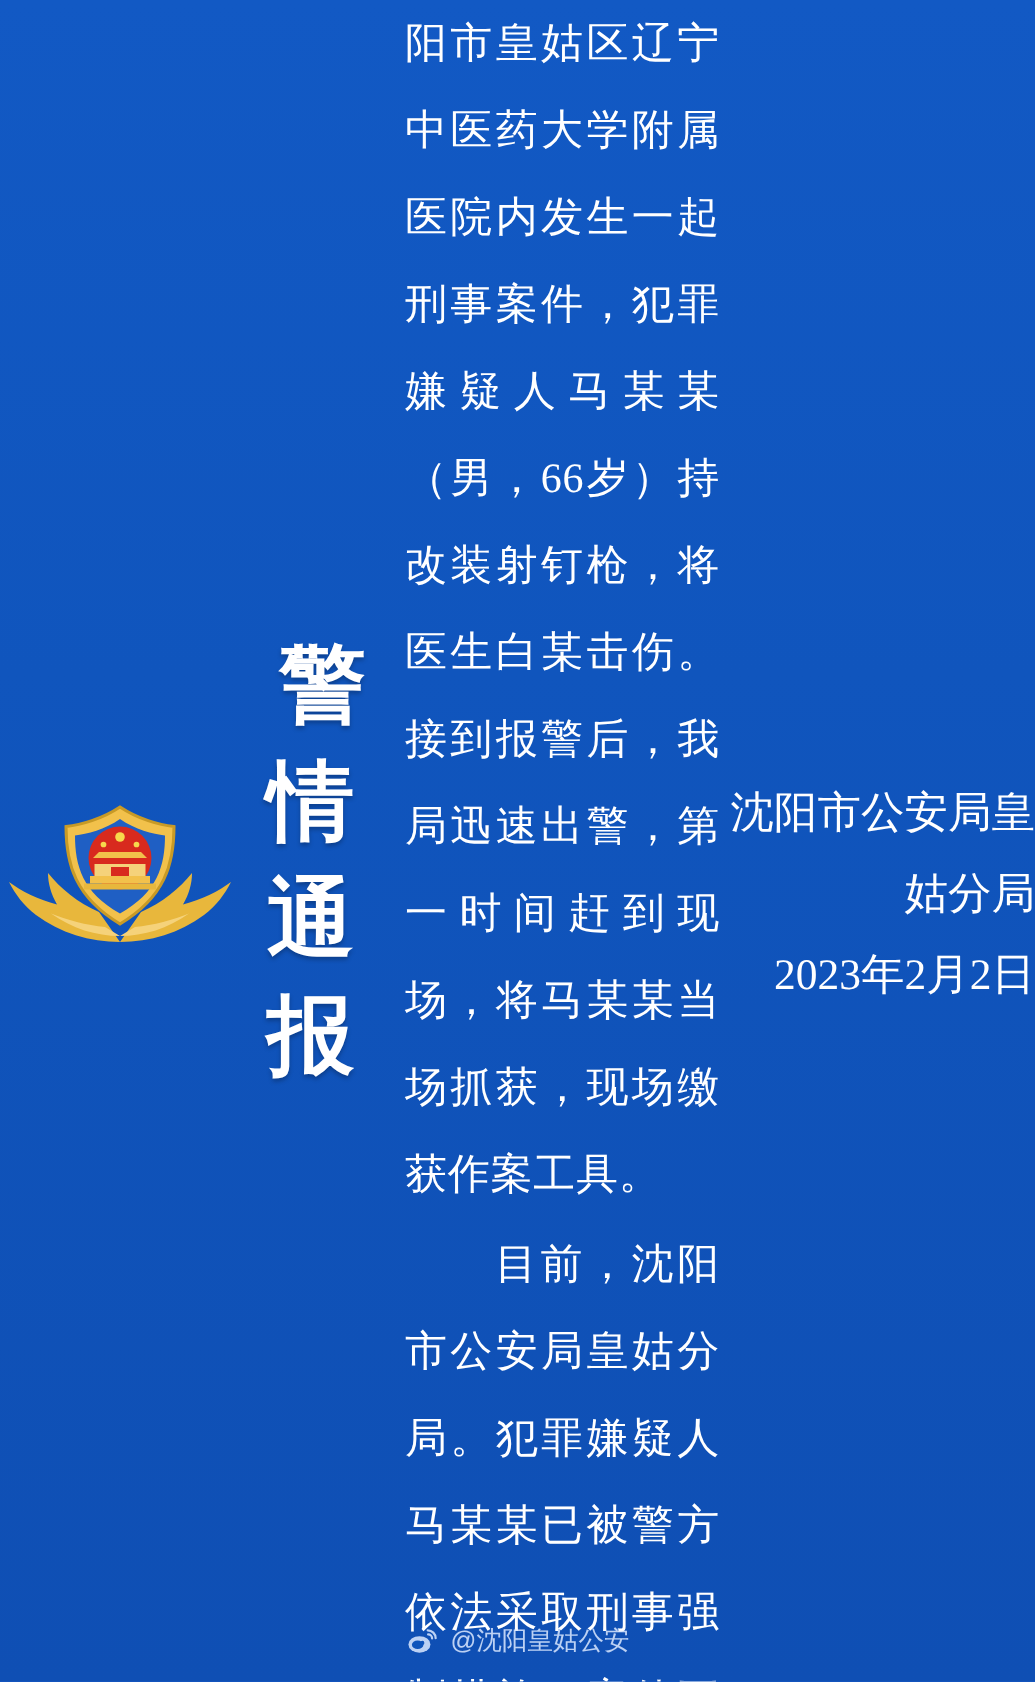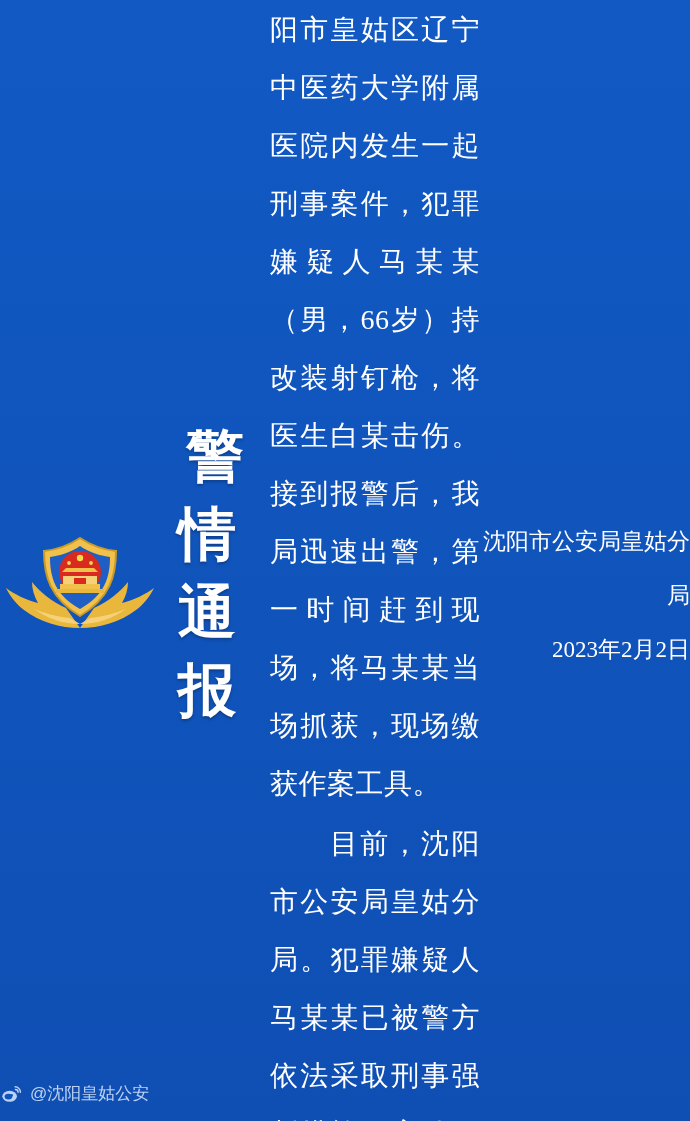--- a/index.html
+++ b/index.html
@@ -62,34 +62,34 @@
   }
   .body-text p.indent {
     text-indent: 60px;
   }
 
   
   .signature {
     width: 596px;
     margin-top: 70px;
     text-align: right;
-    font-size: 23px;
+    font-size: 29px;
     line-height: 54px;
     color: #ffffff;
   }
 
   
   .footer {
     position: absolute;
     left: 0;
     right: 0;
     bottom: 16px;
     display: flex;
     align-items: center;
-    justify-content: flex-start;
+    justify-content: center;
     gap: 8px;
     opacity: .85;
   }
   .weibo-icon {
     width: 22px;
     height: 22px;
     display: inline-block;
   }
   .footer-text {
     font-size: 17px;

